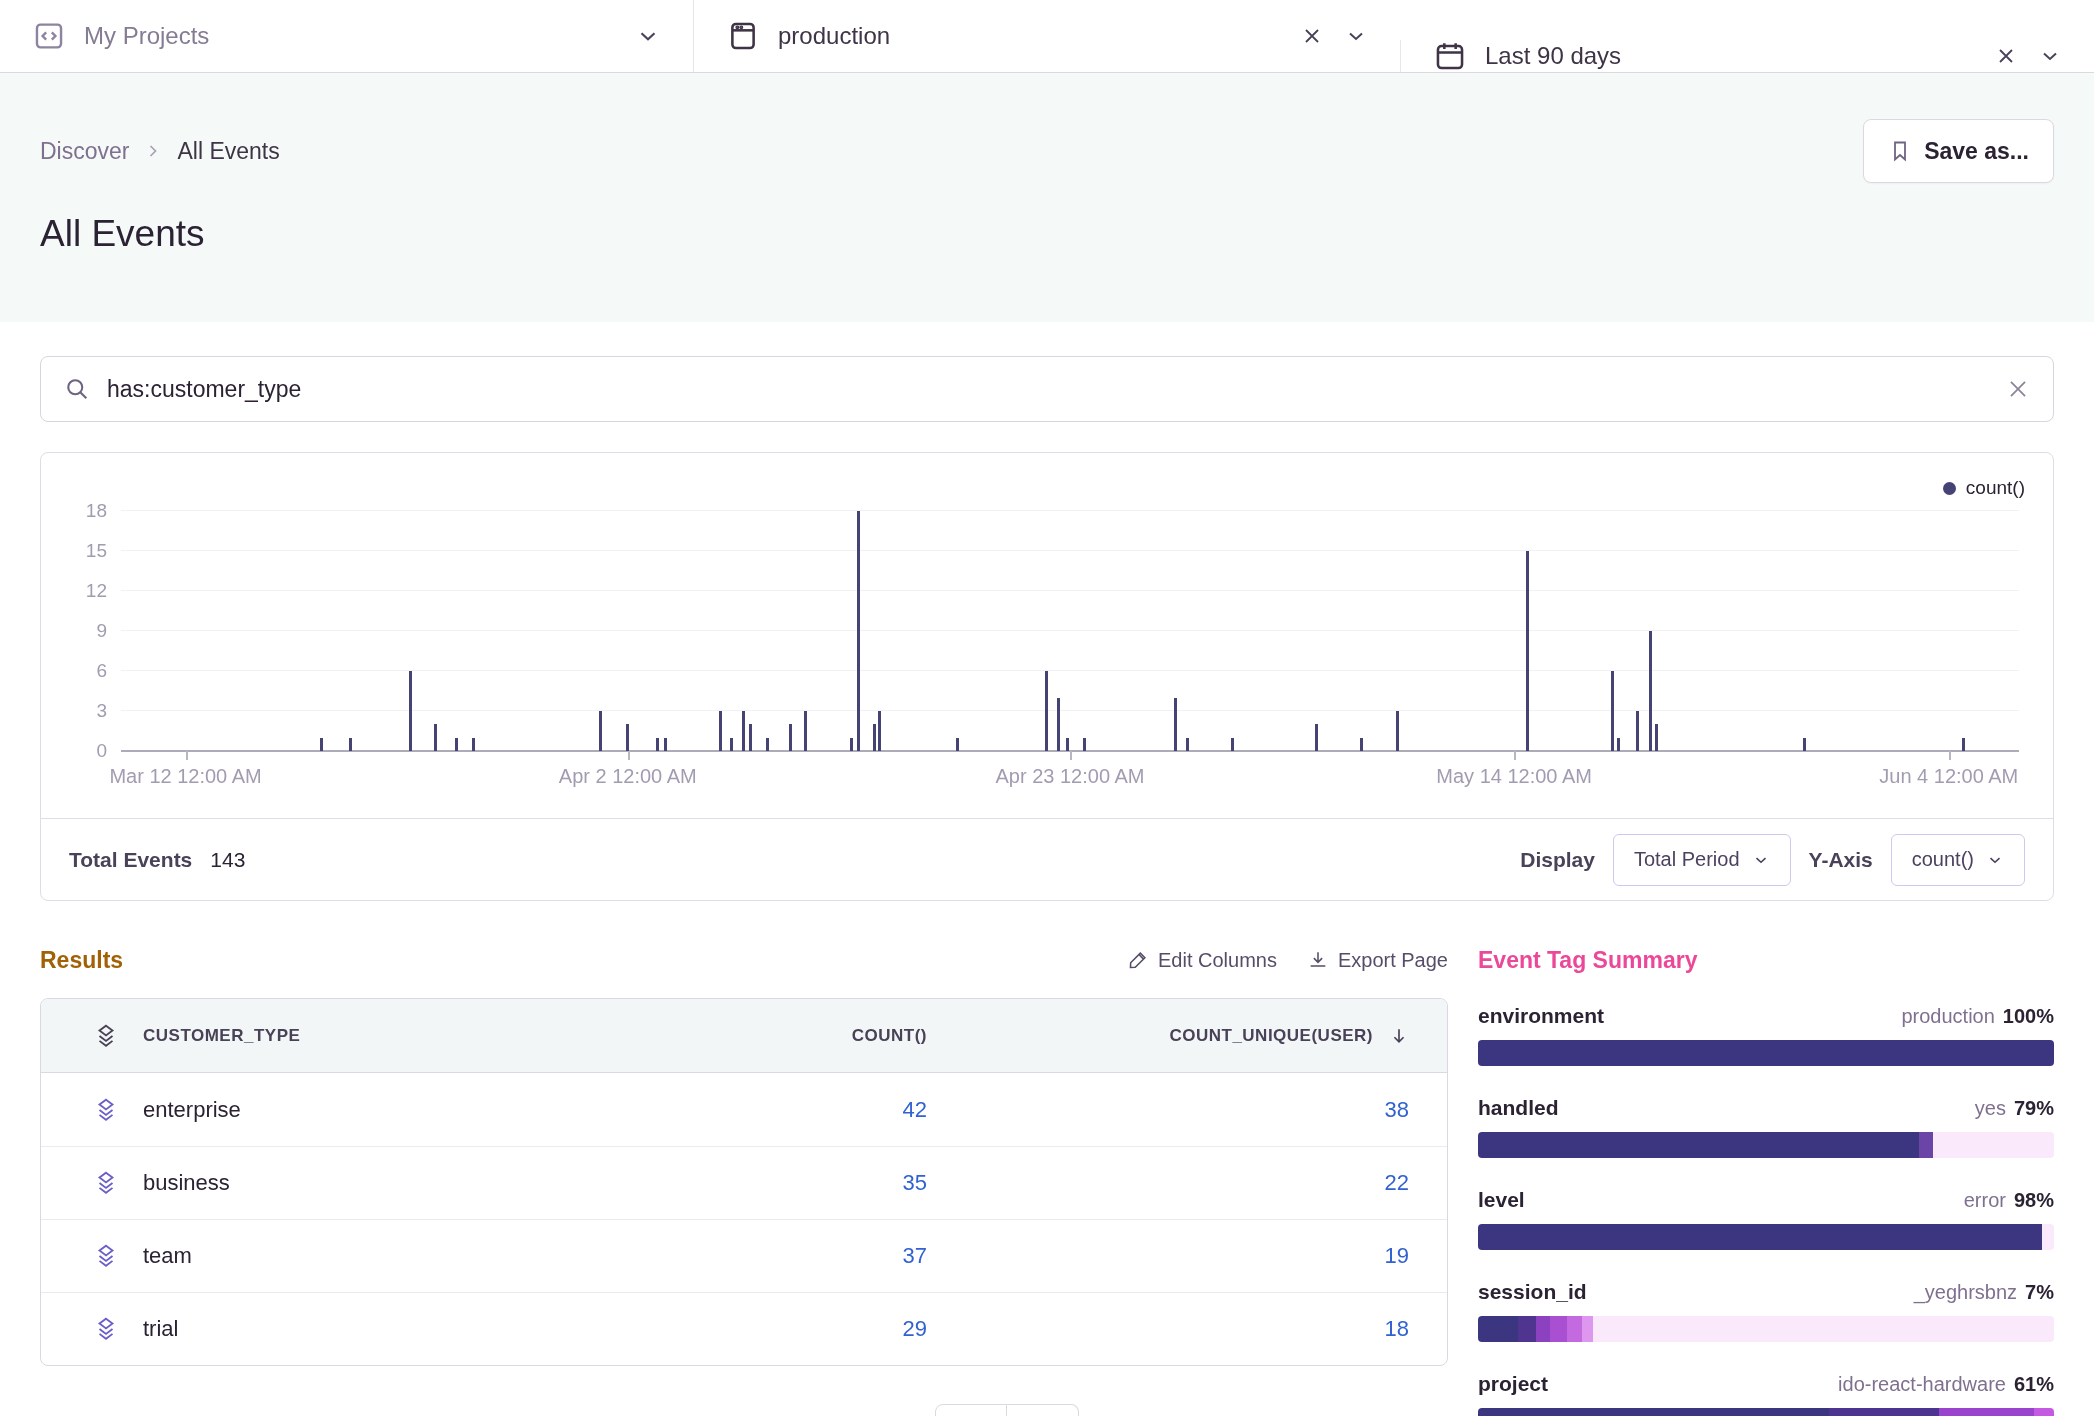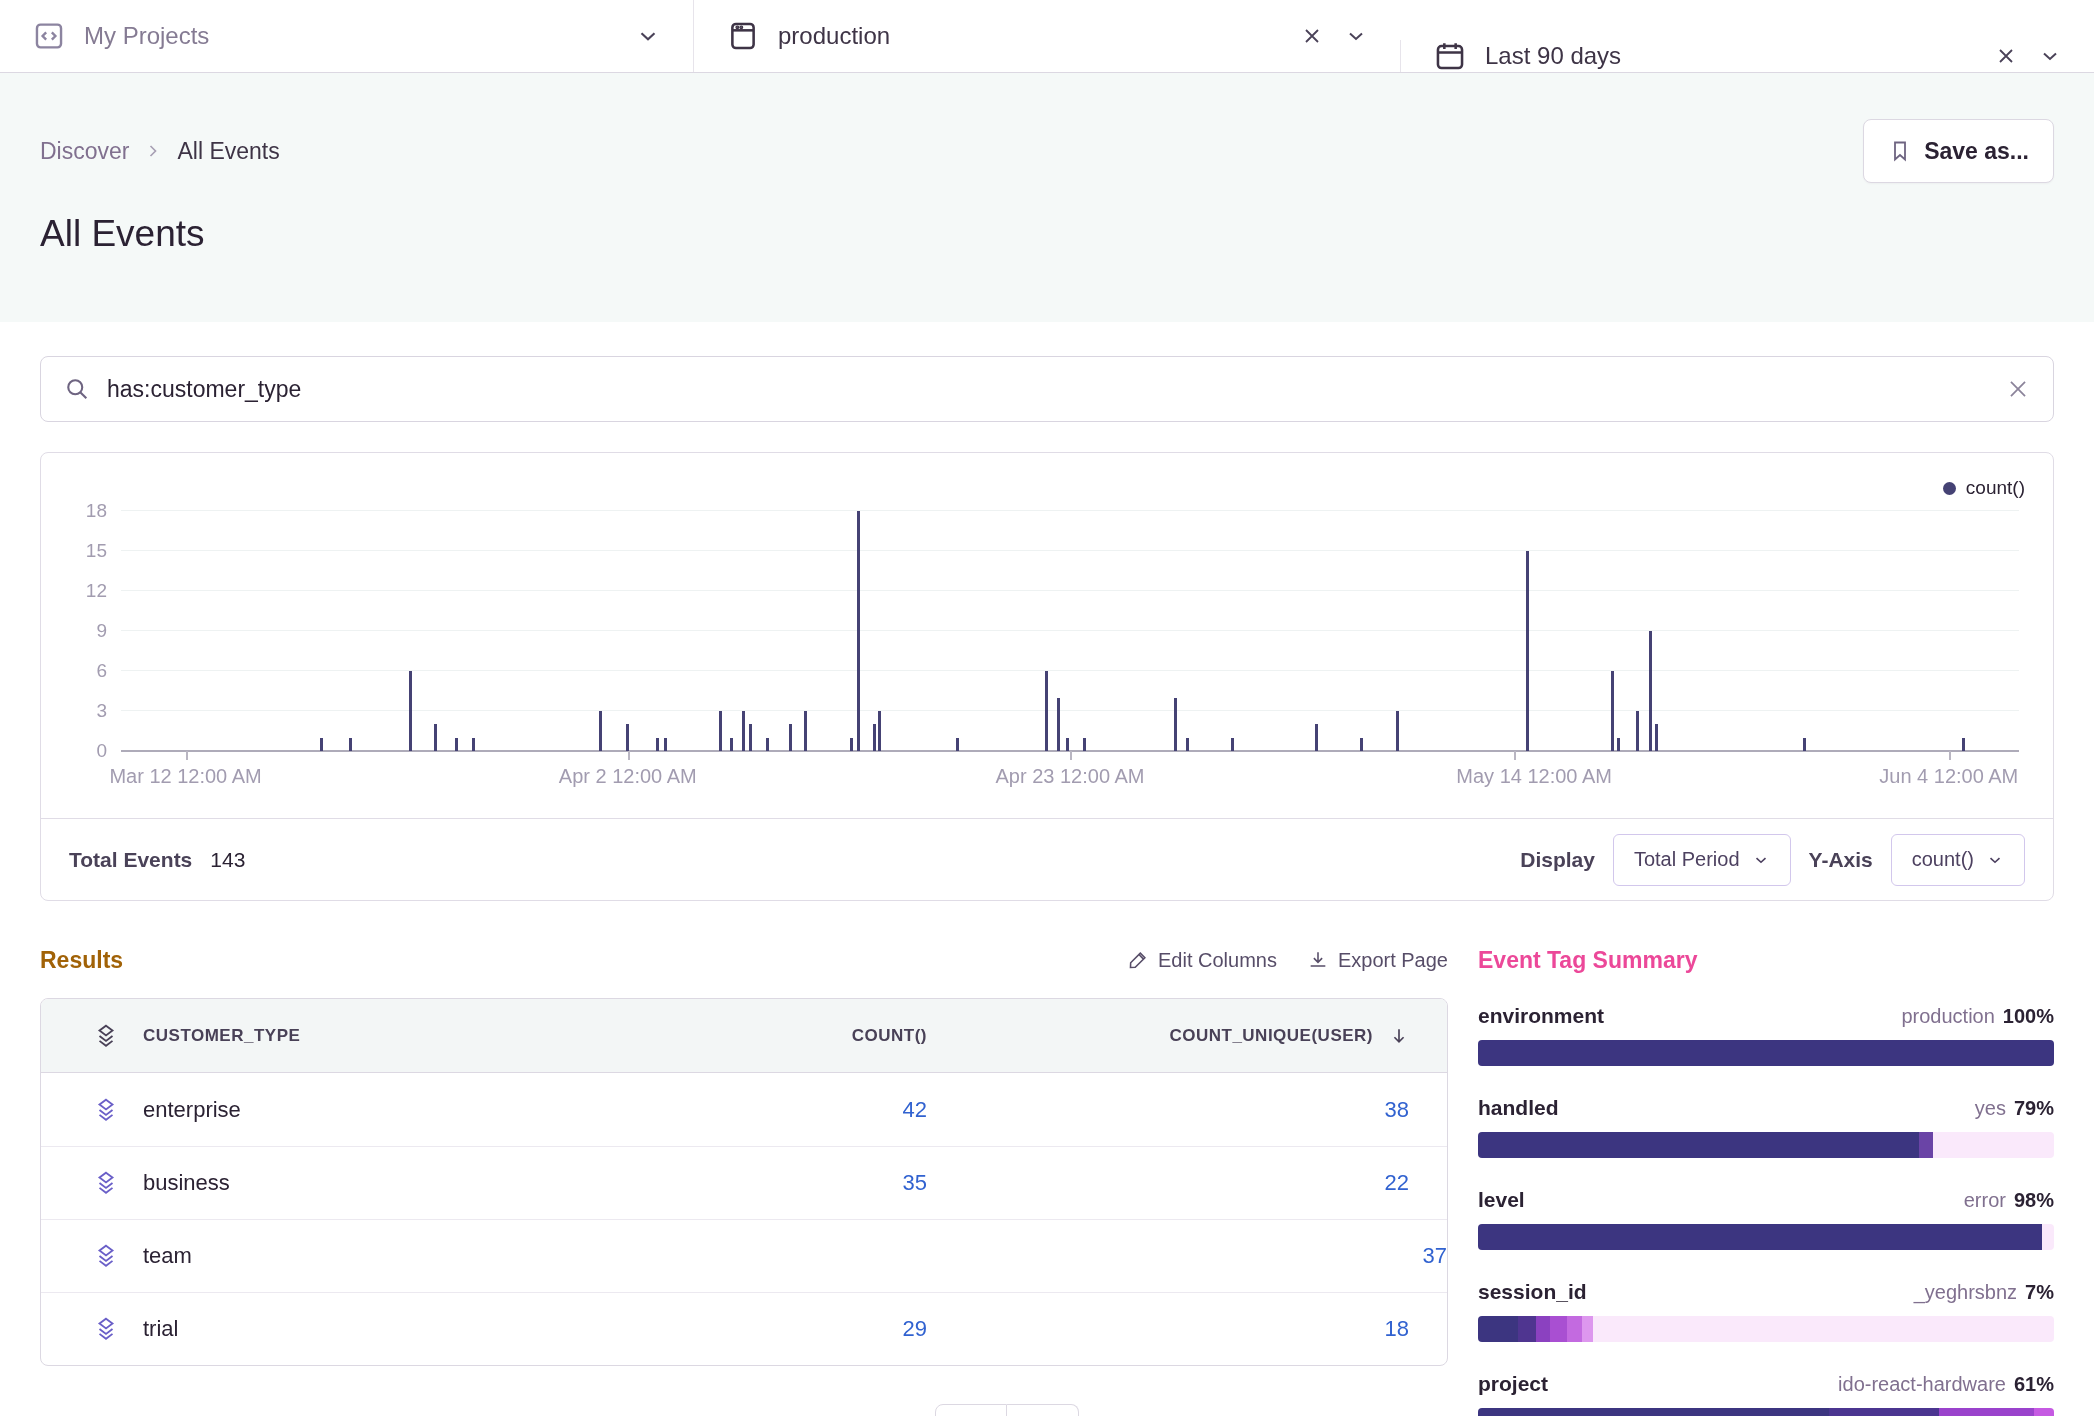--- a/index.html
+++ b/index.html
@@ -266,21 +266,21 @@
           <div class="bar" style="left: 80.8%; height: 26.6667px; background: rgb(69, 66, 116);"></div>
           <div class="bar" style="left: 88.6%; height: 13.3333px; background: rgb(69, 66, 116);"></div>
           <div class="bar" style="left: 97%; height: 13.3333px; background: rgb(69, 66, 116);"></div>
           <div class="xtickmark" style="left: 3.4%;"></div>
           <div class="xlab" style="left: 3.4%;">Mar 12 12:00 AM</div>
           <div class="xtickmark" style="left: 26.7%;"></div>
           <div class="xlab" style="left: 26.7%;">Apr 2 12:00 AM</div>
           <div class="xtickmark" style="left: 50%;"></div>
           <div class="xlab" style="left: 50%;">Apr 23 12:00 AM</div>
           <div class="xtickmark" style="left: 73.4%;"></div>
-          <div class="xlab" style="left: 73.4%; margin-left: 20px;">May 14 12:00 AM</div>
+          <div class="xlab" style="left: 73.4%;">May 14 12:00 AM</div>
           <div class="xtickmark" style="left: 96.3%;"></div>
           <div class="xlab" style="left: 96.3%;">Jun 4 12:00 AM</div>
         </div>
     </div>
     <div class="chartfooter">
       <div class="cf-left">
         <span class="lbl">Total Events</span>
         <span>143</span>
       </div>
       <div class="cf-right">
@@ -372,20 +372,23 @@
             <div class="trow">
               <span class="c-icon">
                 <svg width="26" height="26" viewBox="0 0 24 24" fill="none" stroke="#6a5fc8" stroke-width="1.7">
                   <path d="M12 2.5 L18 7 L12 11.5 L6 7 Z"></path>
                   <path d="M6 12 L12 16.5 L18 12"></path>
                   <path d="M6 16.5 L12 21 L18 16.5"></path>
                 </svg>
               </span>
               <span class="c-name">team</span>
               <span class="c-count"><span class="numlink">37</span></span>
+              <span class="c-uniq">
+                <span class="numlink">19</span>
+              </span>
             </div>
             <div class="trow">
               <span class="c-icon">
                 <svg width="26" height="26" viewBox="0 0 24 24" fill="none" stroke="#6a5fc8" stroke-width="1.7">
                   <path d="M12 2.5 L18 7 L12 11.5 L6 7 Z"></path>
                   <path d="M6 12 L12 16.5 L18 12"></path>
                   <path d="M6 16.5 L12 21 L18 16.5"></path>
                 </svg>
               </span>
               <span class="c-name">trial</span>

